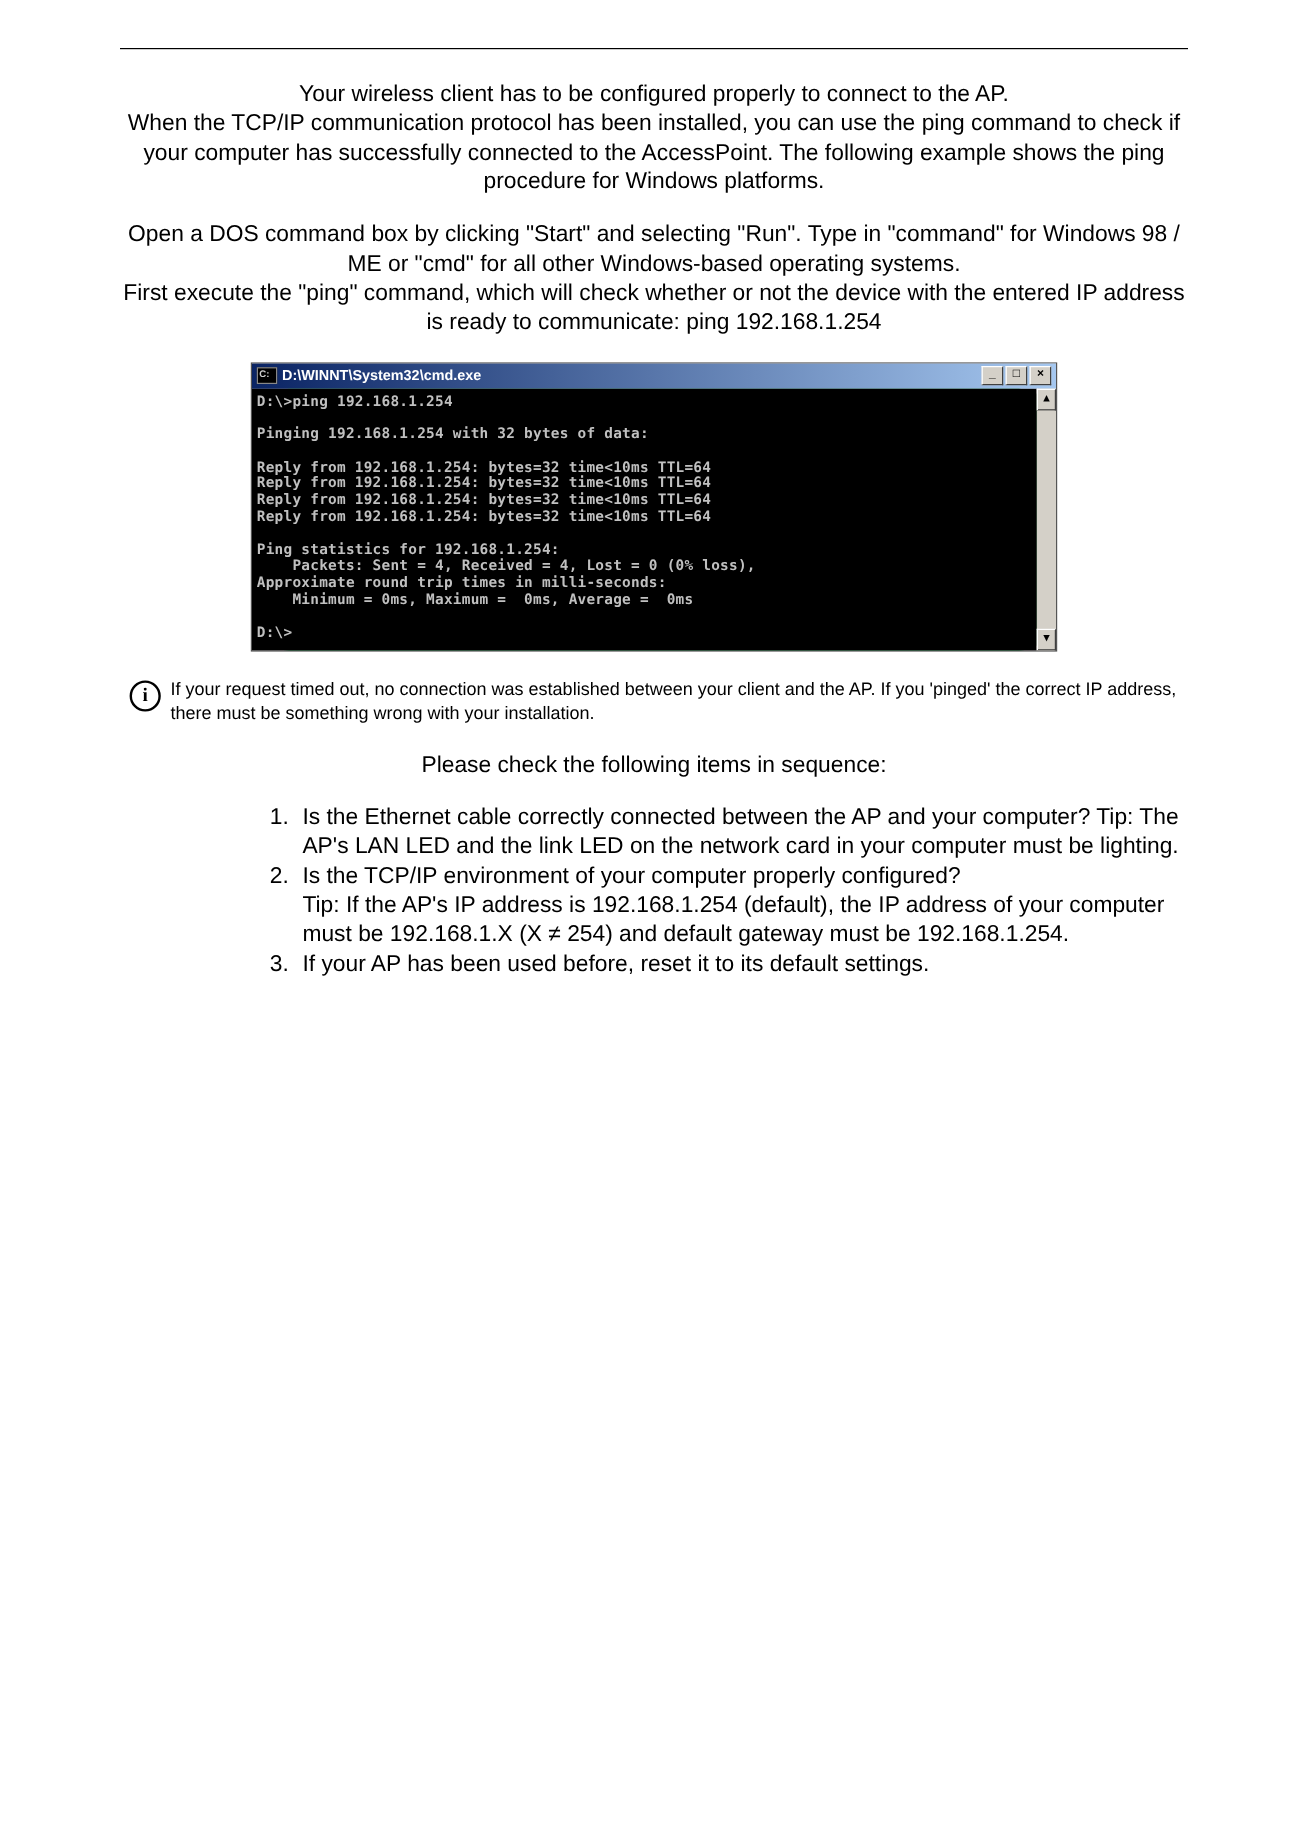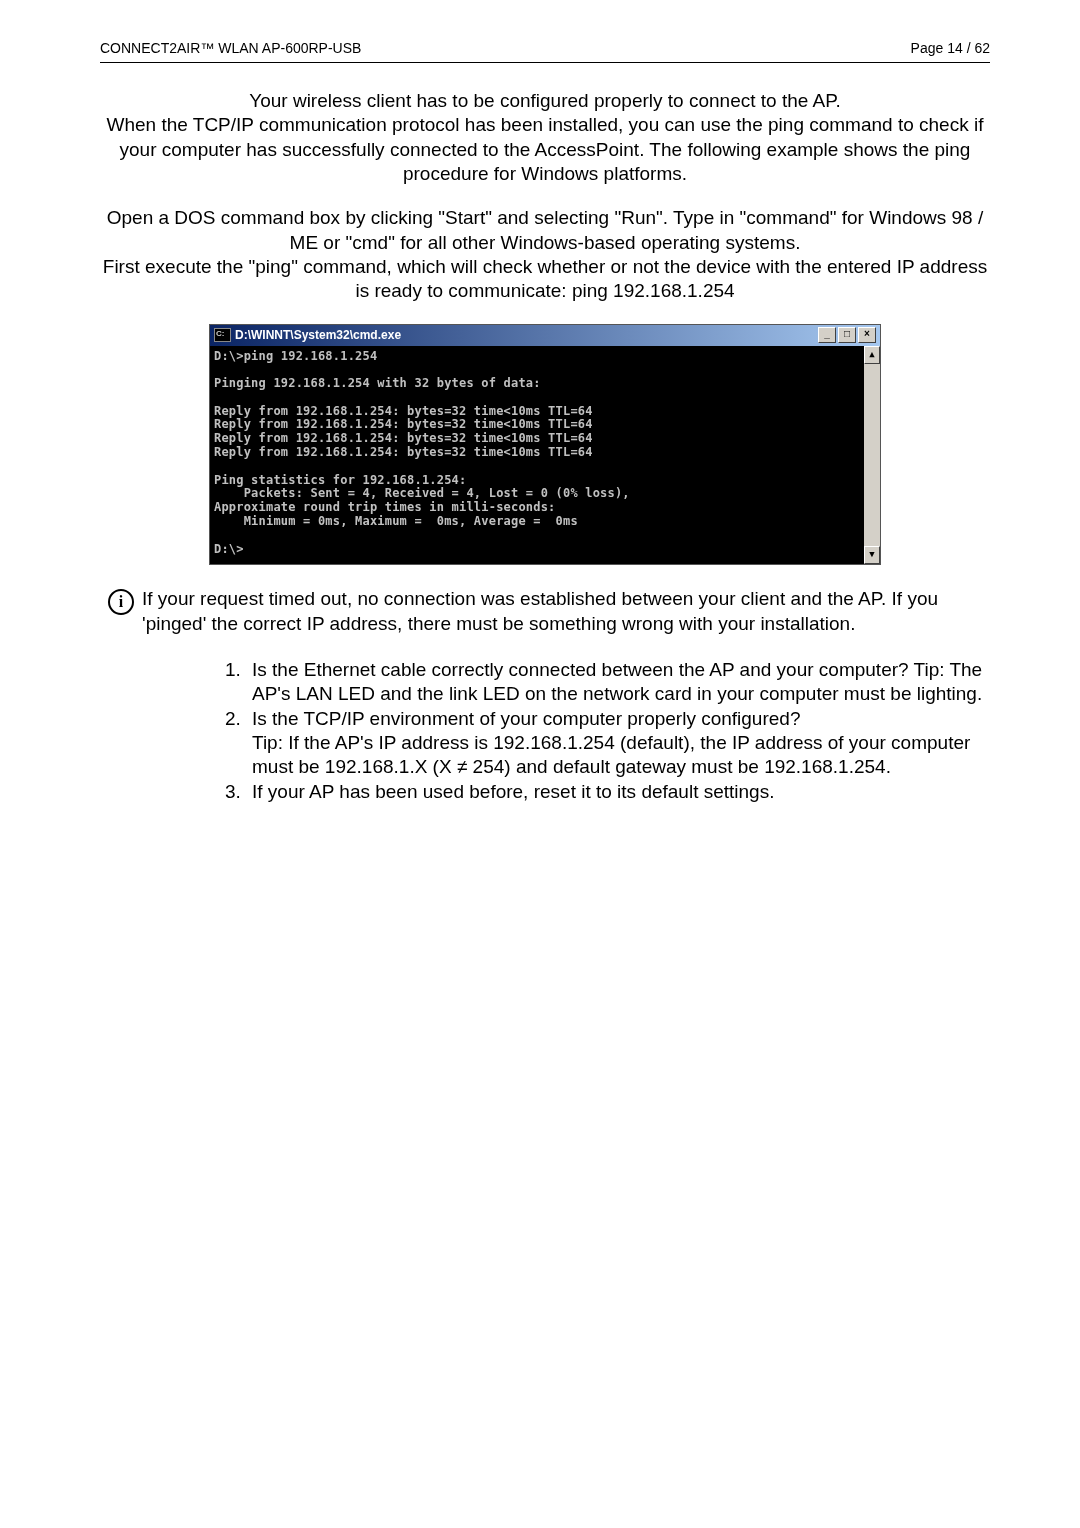--- a/index.html
+++ b/index.html
@@ -140,44 +140,40 @@
     font-weight: bold;
     font-style: normal;
     text-align: center;
     line-height: 22px;
     font-size: 16px;
     font-family: Georgia, serif;
     margin-top: 2px;
     margin-left: 8px;
   }
   .info-text {
-    font-size: 19px;
+    font-size: 15px;
     line-height: 1.28;
   }
   ol.checklist {
     font-size: 19px;
     line-height: 1.28;
     padding-left: 115px;
     margin: 0;
   }
   ol.checklist li {
     padding-left: 6px;
     margin-bottom: 0;
     margin-left: 31px;
   }
 </style>
 </head>
 <body>
 
 <div class="page">
 
-  <div class="header-row">
-    <span>CONNECT2AIR™ WLAN AP-600RP-USB</span>
-    <span>Page 14 / 62</span>
-  </div>
   <hr class="header-line">
 
 
   <p class="body-text" style="white-space: pre-line;">Your wireless client has to be configured properly to connect to the AP.
 When the TCP/IP communication protocol has been installed, you can use the ping command to check if your computer has successfully connected to the AccessPoint. The following example shows the ping procedure for Windows platforms.</p>
 
   <p class="body-text" style="white-space: pre-line;">Open a DOS command box by clicking "Start" and selecting "Run". Type in "command" for Windows 98 / ME or "cmd" for all other Windows-based operating systems.
 First execute the "ping" command, which will check whether or not the device with the entered IP address is ready to communicate: ping 192.168.1.254</p>
 
   <div class="cmd-wrap">
@@ -216,20 +212,21 @@
       </div>
     </div>
   </div>
 
 
   <div class="info-row">
     <div class="info-icon">i</div>
     <div class="info-text">If your request timed out, no connection was established between your client and the AP. If you 'pinged' the correct IP address, there must be something wrong with your installation.</div>
   </div>
 
+  <p class="body-text">Please check the following items in sequence:</p>
 
   <ol class="checklist">
     <li><span style="white-space: pre-line;">Is the Ethernet cable correctly connected between the AP and your computer? Tip: The AP's LAN LED and the link LED on the network card in your computer must be lighting.</span></li>
     <li><span style="white-space: pre-line;">Is the TCP/IP environment of your computer properly configured?
 Tip: If the AP's IP address is 192.168.1.254 (default), the IP address of your computer must be 192.168.1.X (X ≠ 254) and default gateway must be 192.168.1.254.</span></li>
     <li><span style="white-space: pre-line;">If your AP has been used before, reset it to its default settings.</span></li>
   </ol>
 
 </div>
 

